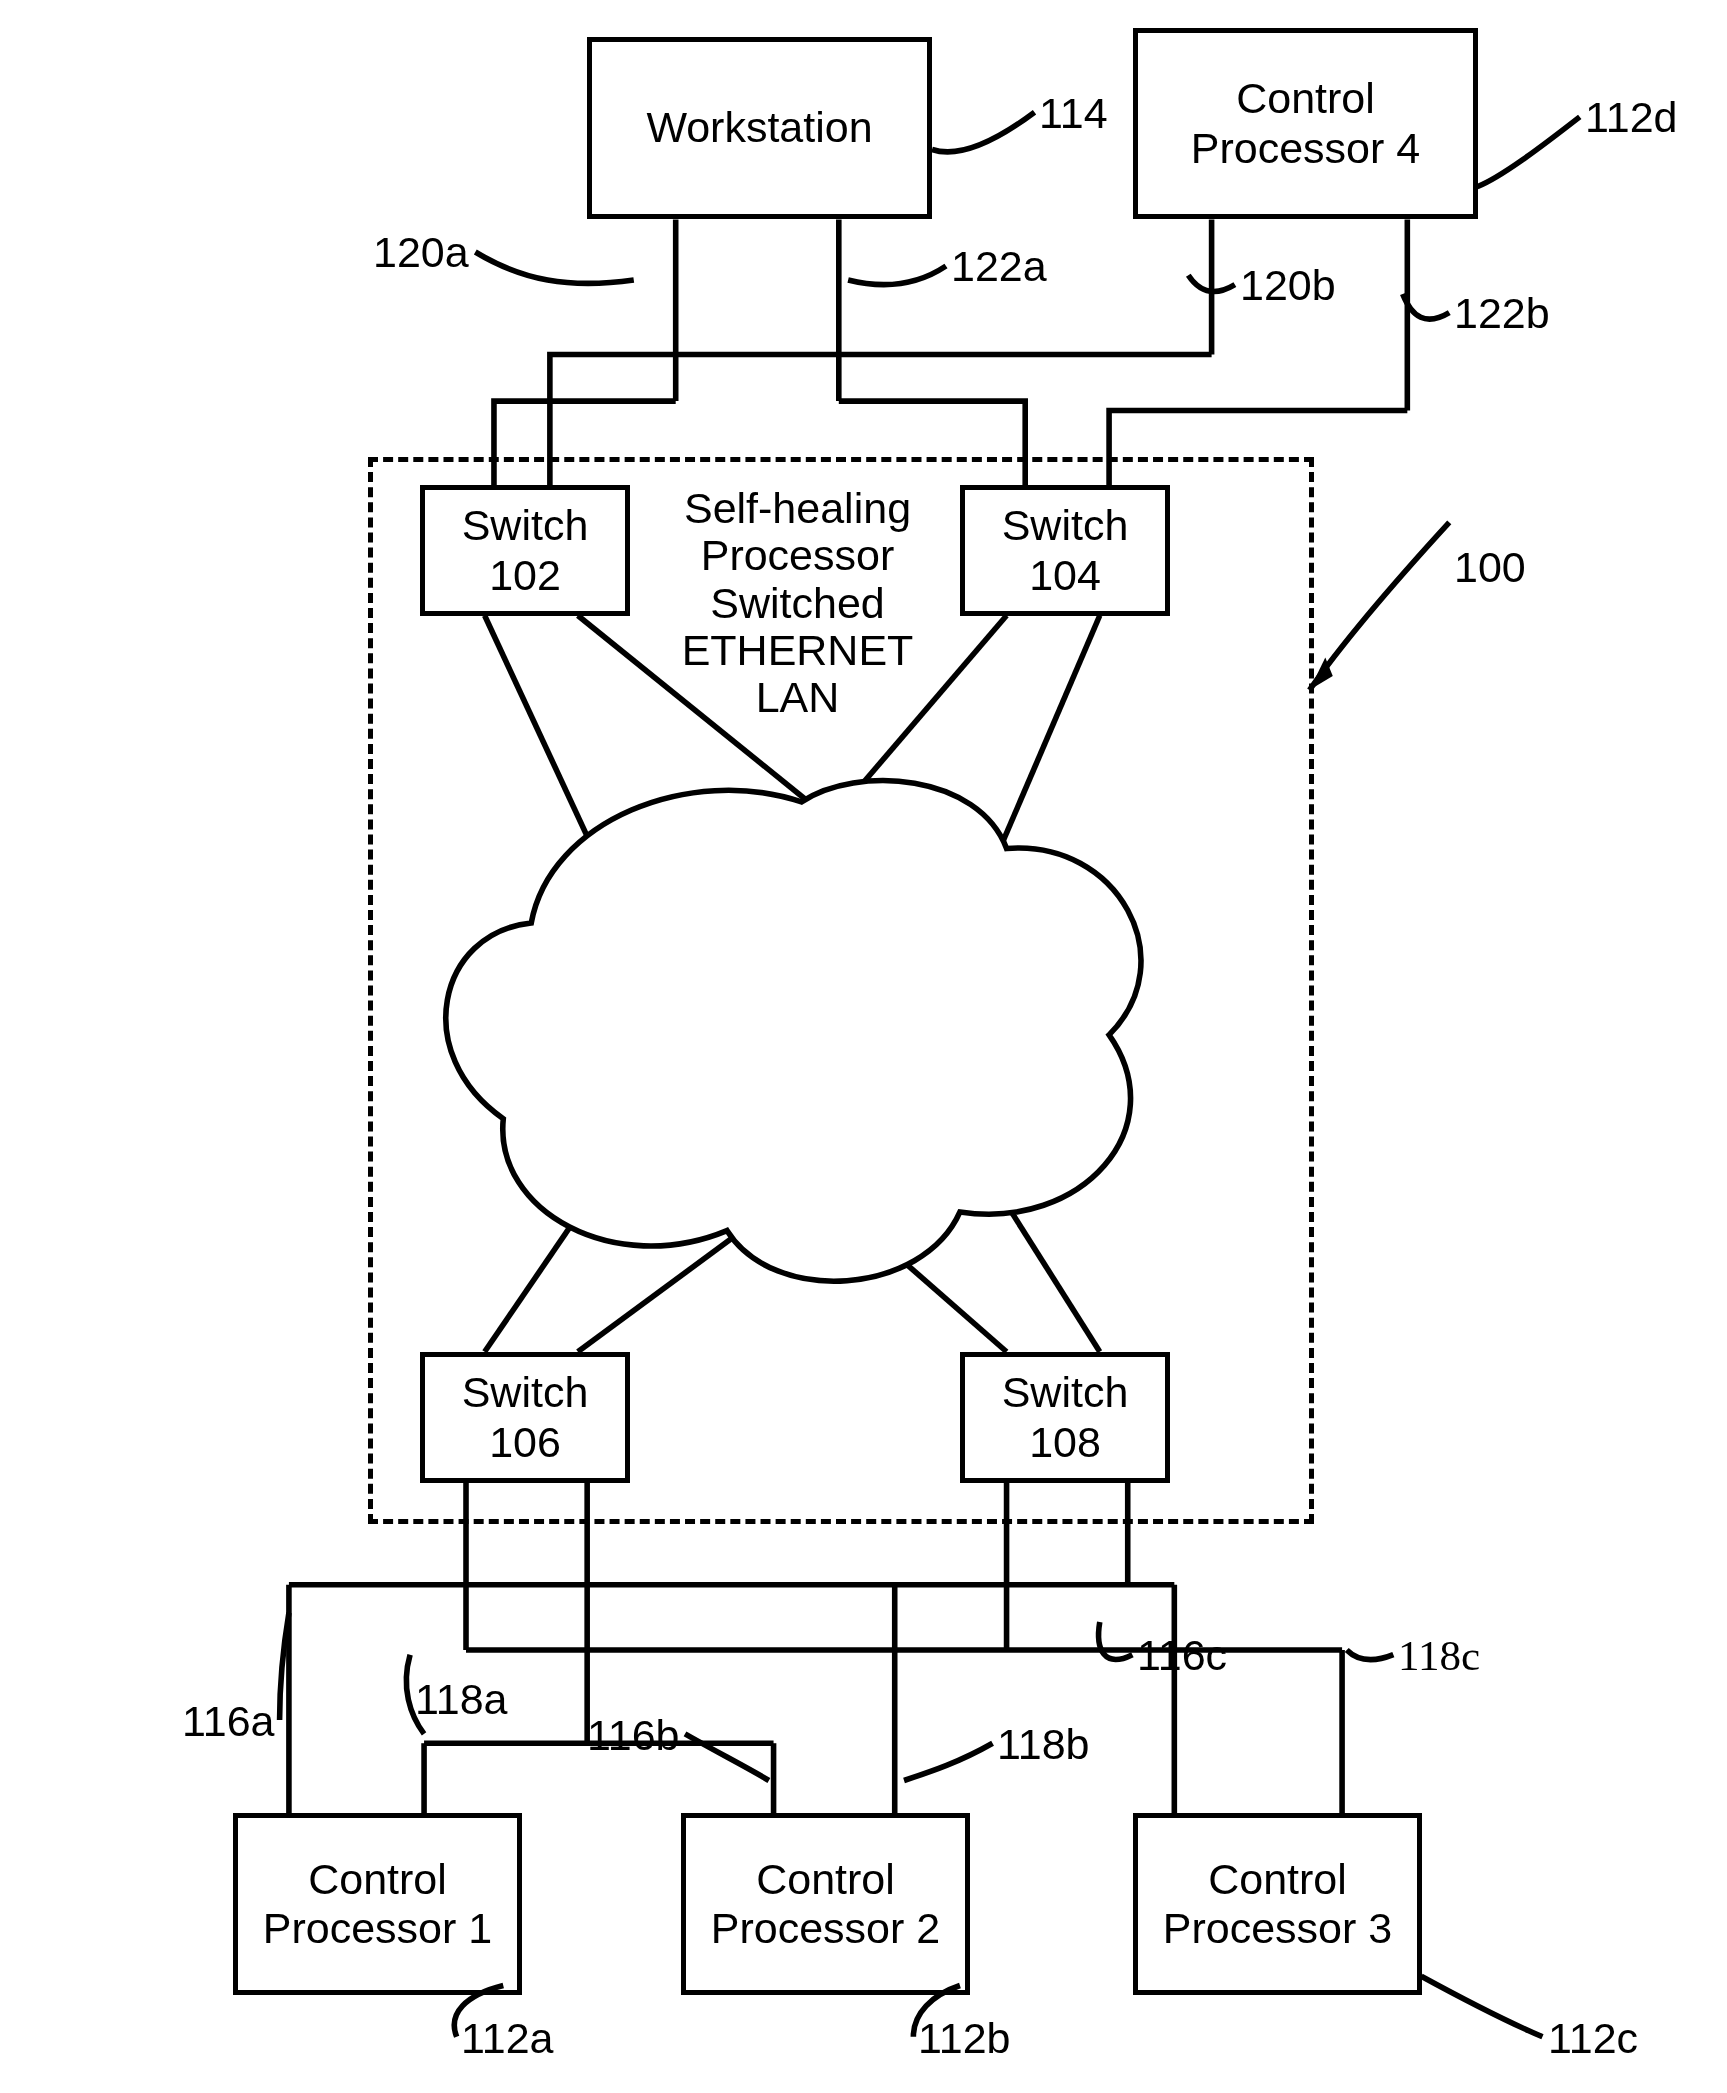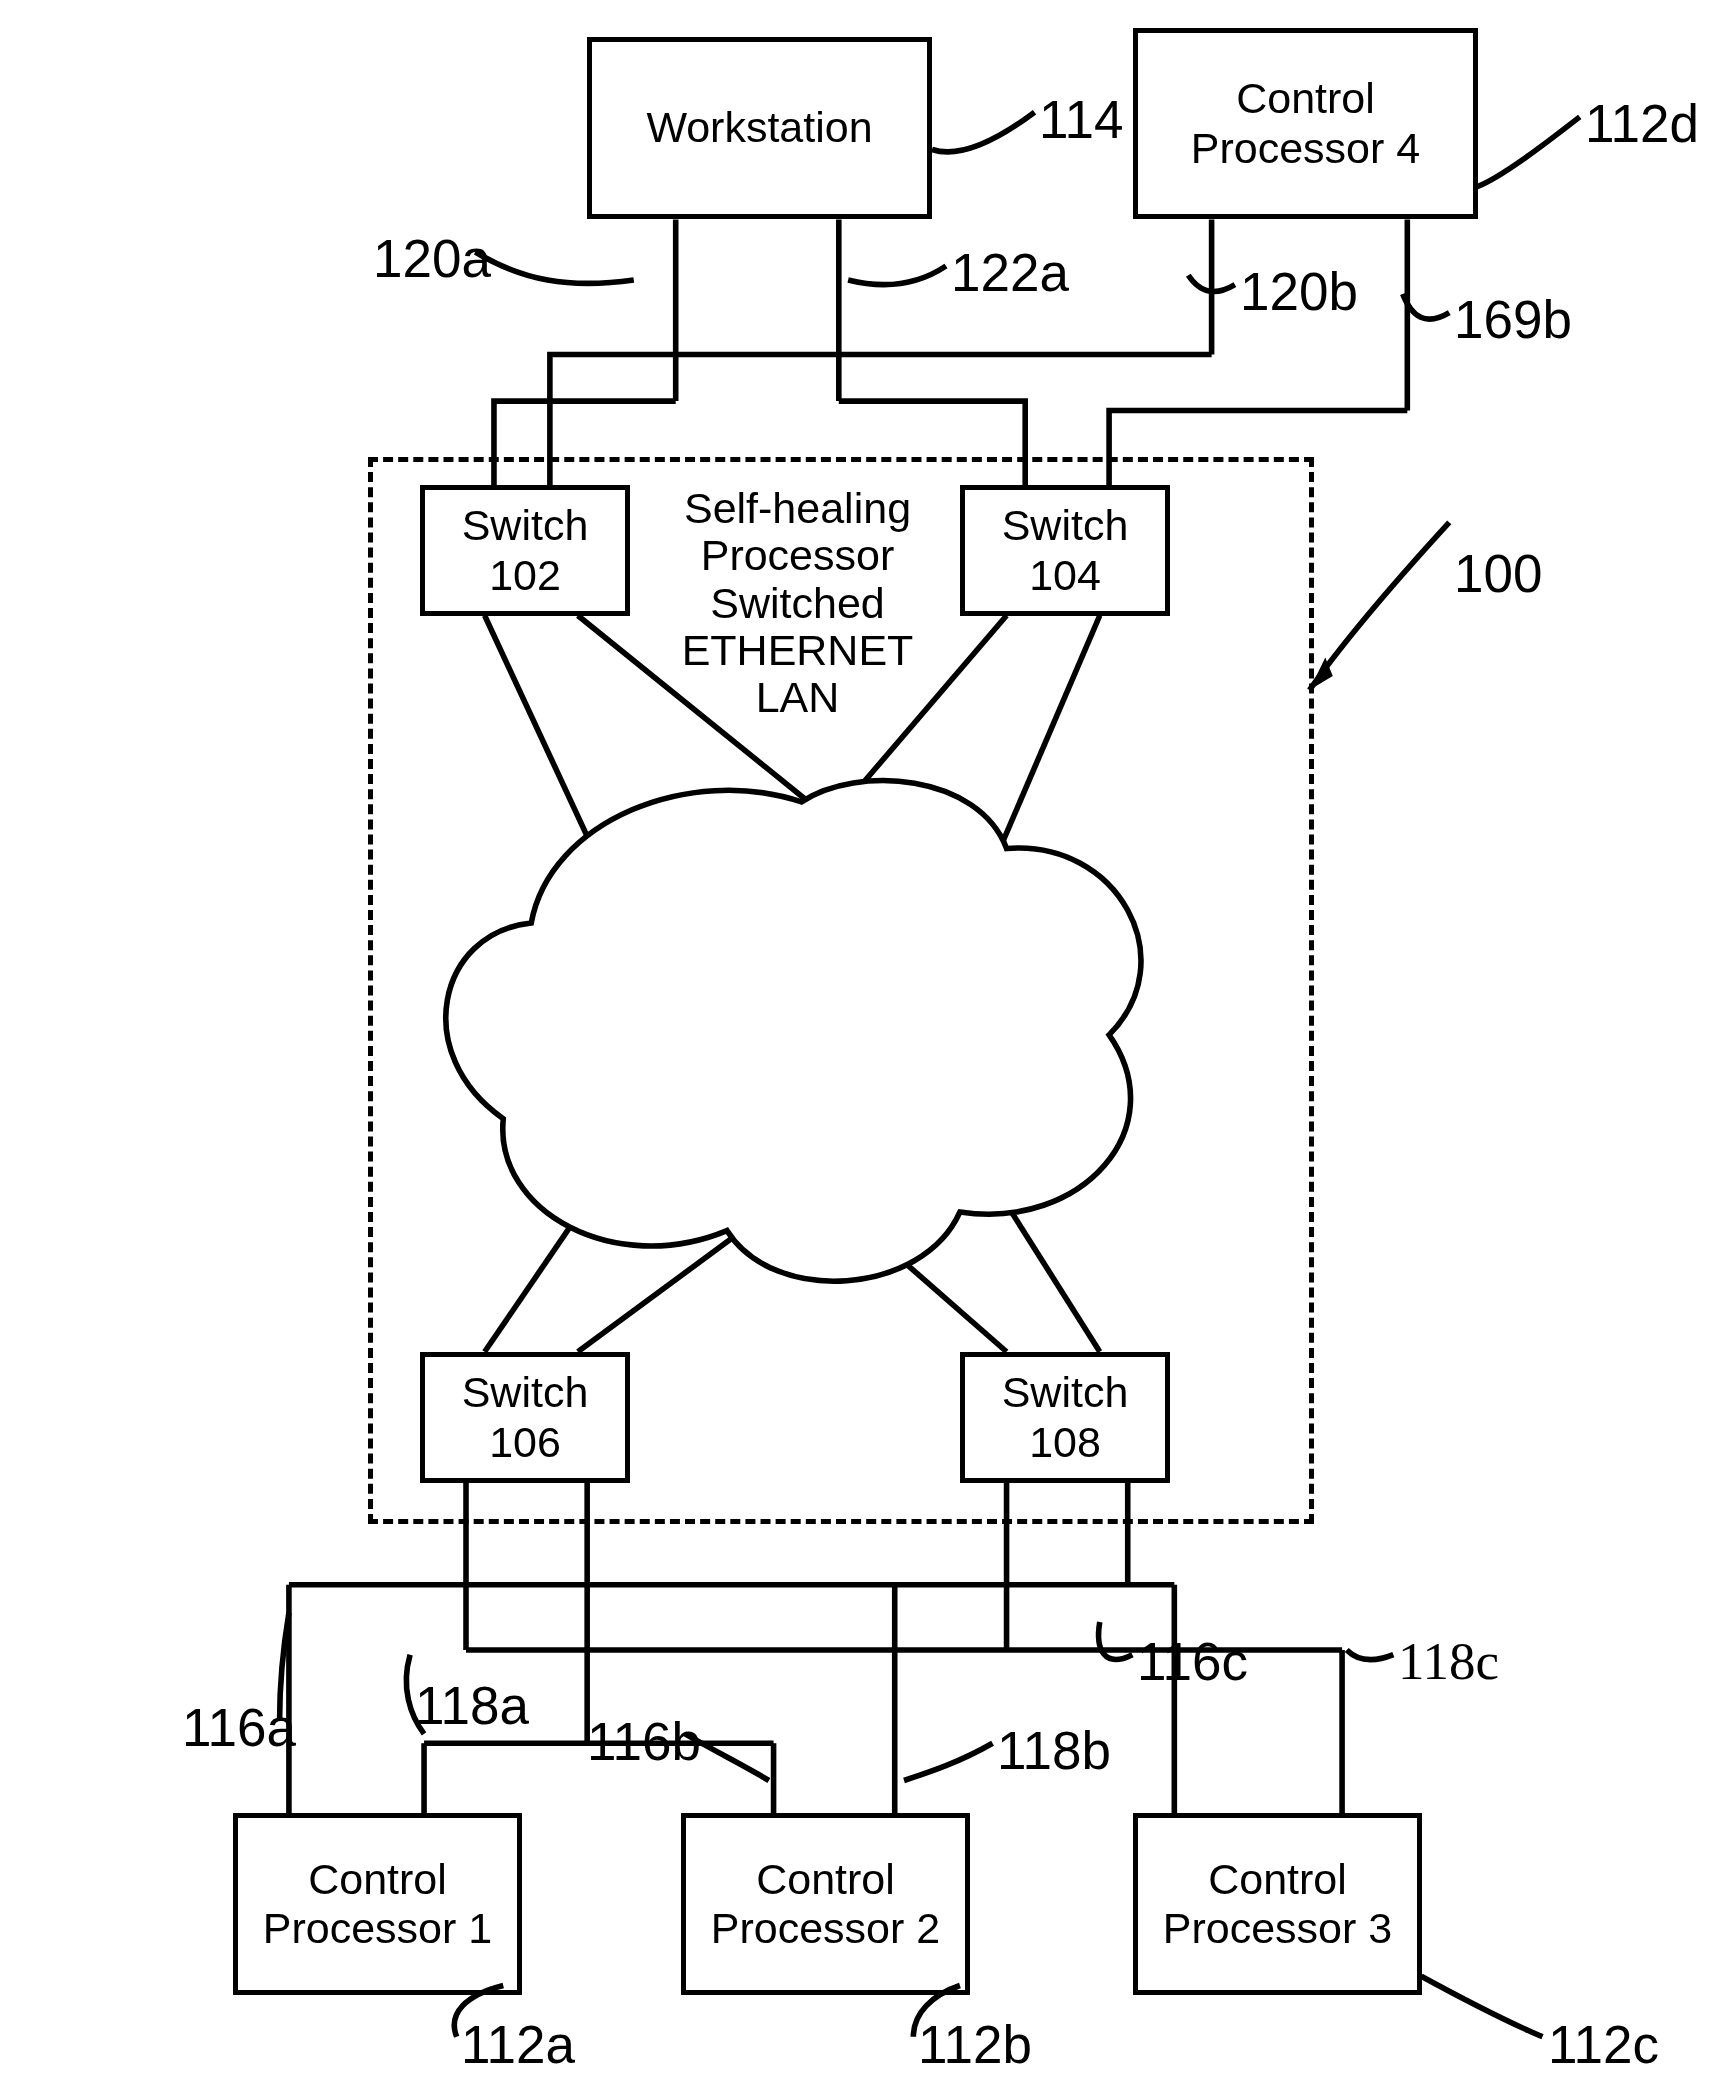--- a/index.html
+++ b/index.html
@@ -34,21 +34,21 @@
     box-sizing: border-box;
   }
   .label {
     position: absolute;
     font-size: 43px;
     line-height: 1.1;
     text-align: center;
   }
   .ref {
     position: absolute;
-    font-size: 53px;
+    font-size: 43px;
     text-align: right;
   }
   svg.wires {
     position: absolute;
     left: 0; top: 0;
     width: 1727px;
     height: 2094px;
     overflow: visible;
   }
   svg.wires line, svg.wires path, svg.wires polyline {
@@ -127,21 +127,21 @@
     <div>ETHERNET</div>
     <div>Network</div>
     <div>110</div>
   </div>
 
   <div class="ref" style="left:1039px; top:89px;">114</div>
   <div class="ref" style="left:1585px; top:93px;">112d</div>
   <div class="ref" style="left:373px; top:228px;">120a</div>
   <div class="ref" style="left:951px; top:242px;">122a</div>
   <div class="ref" style="left:1240px; top:261px;">120b</div>
-  <div class="ref" style="left:1454px; top:289px;">169b</div>
+  <div class="ref" style="left:1454px; top:289px;">122b</div>
   <div class="ref" style="left:1454px; top:499px;margin-top:44px;">100</div>
   <div class="ref" style="left:182px; top:1697px;">116a</div>
   <div class="ref" style="left:415px; top:1631px;margin-top:44px;">118a</div>
   <div class="ref" style="left:587px; top:1711px;">116b</div>
   <div class="ref" style="left:997px; top:1720px;">118b</div>
   <div class="ref" style="left:1137px; top:1631px;">116c</div>
   <div class="ref" style="left:1398px; top:1631px;font-family:Liberation Serif, serif;">118c</div>
   <div class="ref" style="left:461px; top:2014px;">112a</div>
   <div class="ref" style="left:918px; top:2014px;">112b</div>
   <div class="ref" style="left:1548px; top:2014px;">112c</div>

